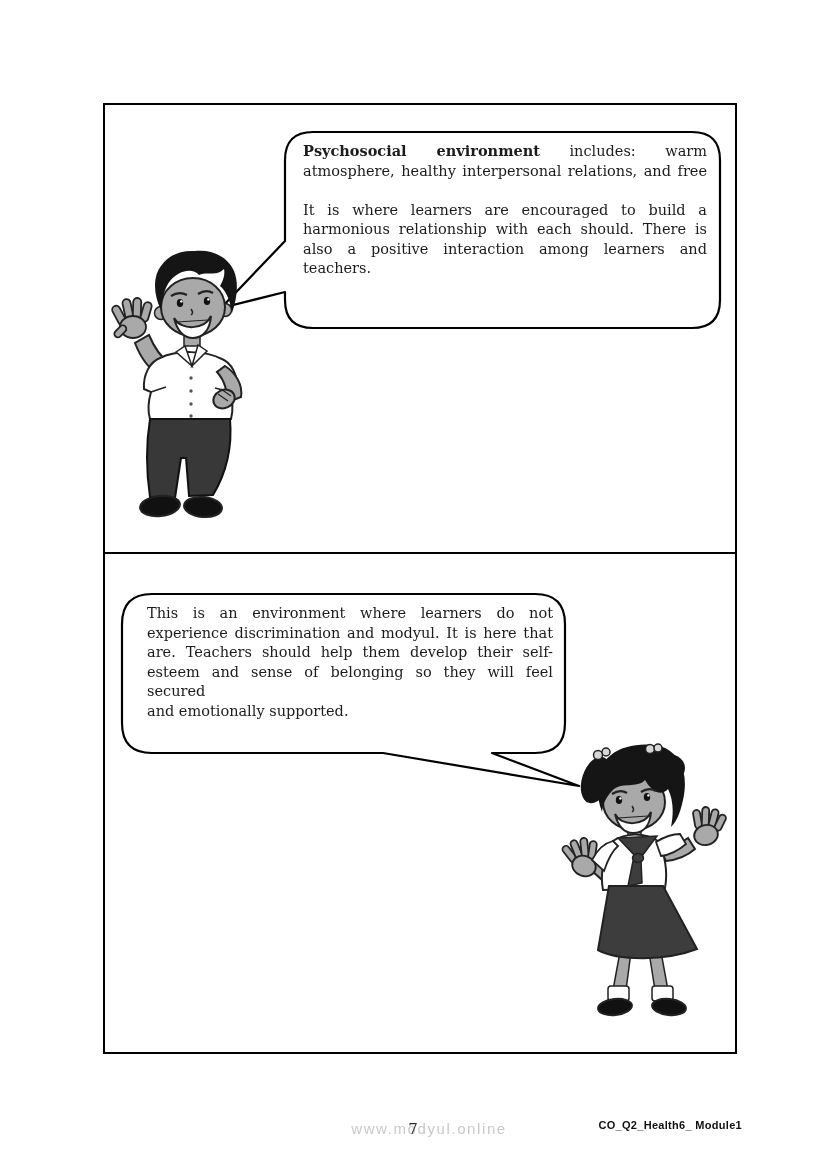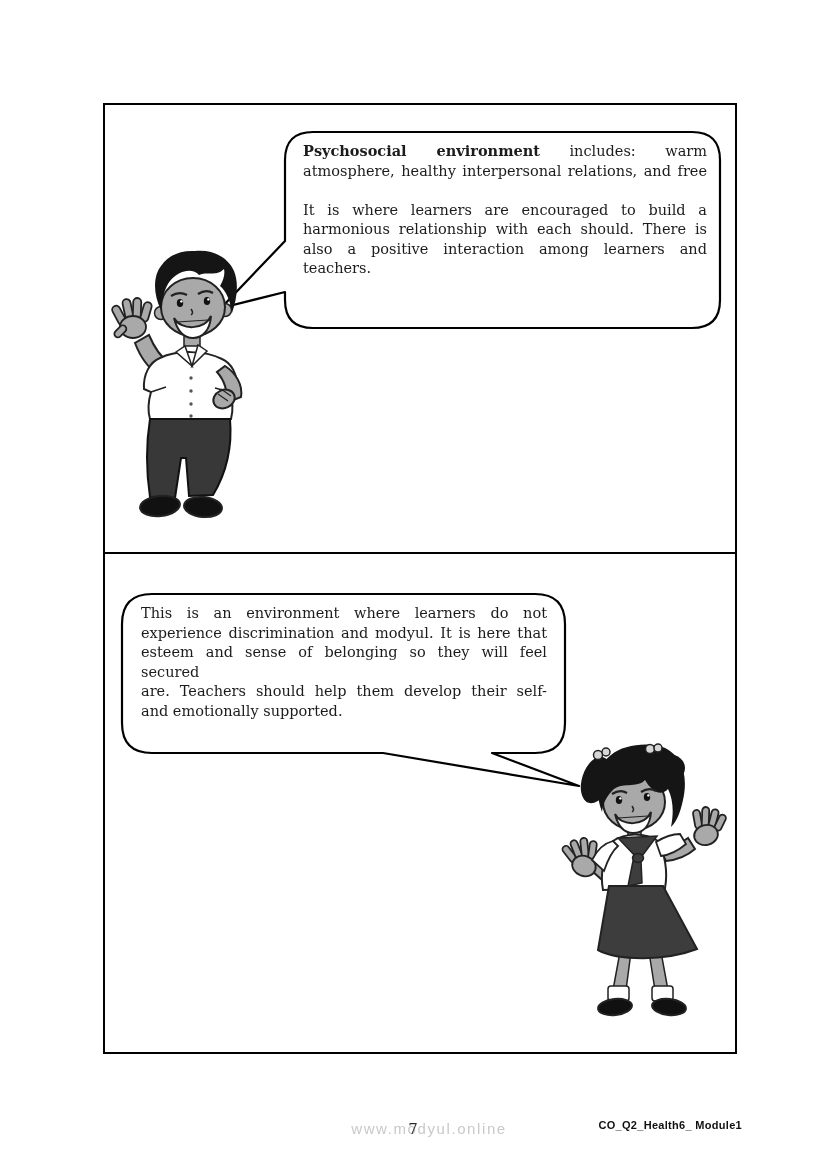--- a/index.html
+++ b/index.html
@@ -12,21 +12,21 @@
     border:2px solid #000; background:#fff;
   }
   .divider { position:absolute; left:0; right:0; top:447px; height:2px; background:#000; }
 
   svg.art { position:absolute; }
 
   .bubble-text {
     position:absolute; font-size:14.5px; line-height:19.5px; color:#1c1c1c;
   }
   .bubble1-text { left:303px; top:141px; width:404px; }
-  .bubble2-text { left:141px; top:604px; width:406px; }
+  .bubble2-text { left:147px; top:604px; width:406px; }
   .jline { text-align:justify; text-align-last:justify; white-space:normal; }
   .jline.last { text-align-last:left; }
   .jline.para-gap { margin-top:19.5px; }
   .bubble-text b { font-weight:bold; }
 
   .watermark {
     position:absolute; left:16px; top:1120px; width:826px; text-align:center;
     font-family:"Liberation Sans","DejaVu Sans",sans-serif;
     font-size:15px; letter-spacing:1.6px; color:#c9c9c9; z-index:1;
   }
@@ -126,22 +126,22 @@
     </g>
   </svg>
 
   <svg class="art" style="left:115px; top:588px;" width="490" height="210" viewBox="115 588 490 210">
     <path d="M152,594 L535,594 Q565,594 565,624 L565,723 Q565,753 535,753 L492,753
          L579,786 L383,753 L152,753 Q122,753 122,723 L122,624 Q122,594 152,594 Z" fill="#ffffff" stroke="#000000" stroke-width="2.2" stroke-linejoin="round"></path>
   </svg>
   <div class="bubble-text bubble2-text">
     <div class="jline">This is an environment where learners do not</div>
     <div class="jline">experience discrimination and modyul. It is here that</div>
+    <div class="jline">are. Teachers should help them develop their self-</div>
     <div class="jline">esteem and sense of belonging so they will feel secured</div>
-    <div class="jline">are. Teachers should help them develop their self-</div>
     <div class="jline last">and emotionally supported.</div>
   </div>
 
   <svg class="art" style="left:550px; top:736px;" width="195" height="285" viewBox="550 736 195 285">
     <g stroke="#222222" stroke-width="2">
 
       <ellipse cx="596" cy="780" rx="14" ry="24" transform="rotate(18 596 780)" fill="#151515" stroke="none"></ellipse>
       <ellipse cx="668" cy="768" rx="17" ry="14" fill="#151515" stroke="none"></ellipse>
 
       <path d="M612,852 C604,856 596,862 591,870 L602,880 C607,872 613,866 619,861 Z" fill="#a9a9a9"></path>

